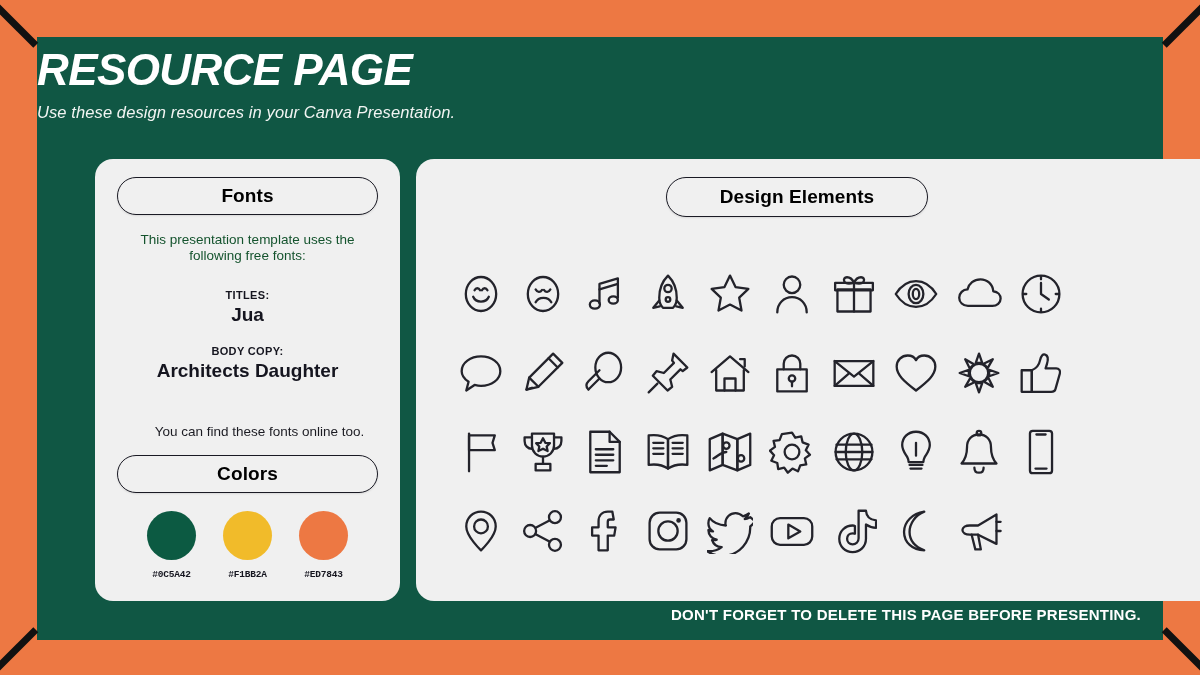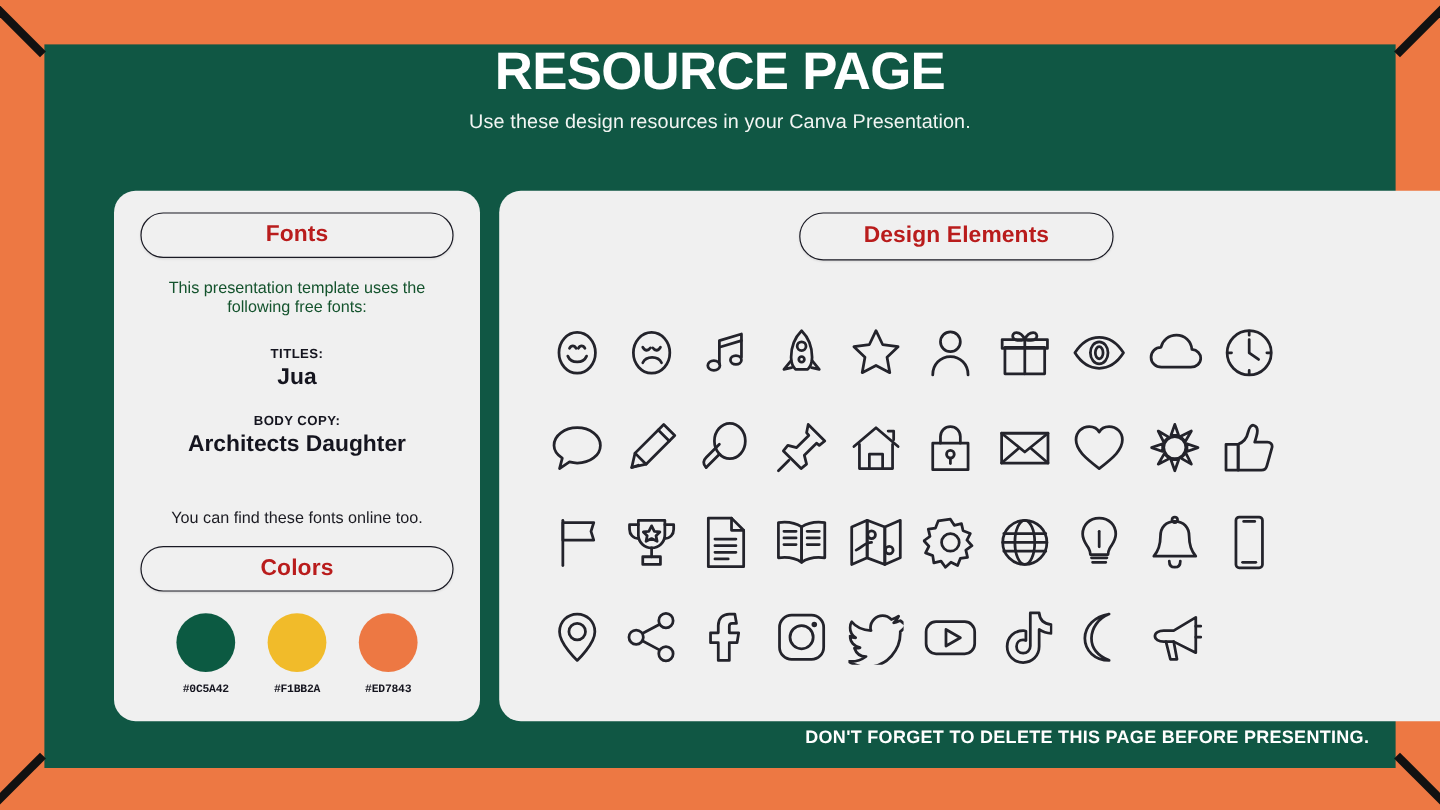--- a/index.html
+++ b/index.html
@@ -37,21 +37,21 @@
     position: absolute;
     left: 37px;
     top: 37px;
     width: 1126px;
     height: 603px;
     background: #105744;
     z-index: 2;
   }
 
   
-  #header { text-align: center; }
+  #header { padding-top: 10px; text-align: left; font-style: italic; }
 
   #page-title {
     color: #FFFFFF;
     font-size: 44px;
     font-weight: 700;
     letter-spacing: -0.6px;
     line-height: 1.05;
   }
 
   #page-subtitle {
@@ -84,21 +84,21 @@
   }
 
   
   .pill {
     border: 1.6px solid #1A1A24;
     border-radius: 22px;
     background: #F0F0F0;
     display: flex;
     align-items: center;
     justify-content: center;
-    color: #b91c1c;
+    color: #000000;
     font-size: 19px;
     font-weight: 700;
     letter-spacing: 0.1px;
     box-shadow: 0 1px 2px rgba(0,0,0,0.10);
   }
 
   #fonts-pill {
     position: absolute;
     left: 22px;
     top: 18px;
@@ -149,21 +149,21 @@
   .font-value {
     color: #15151F;
     font-weight: 700;
     margin-top: 3px;
   }
   #titles-value { font-size: 19px; }
   #body-value   { font-size: 19px; }
 
   .fonts-outro {
     position: absolute;
-    left: 0;
+    left: 12px;
     top: 265px;
     width: 100%;
     text-align: center;
     color: #1B1B22;
     font-size: 13.5px;
   }
 
   
   #swatch-row {
     position: absolute;

